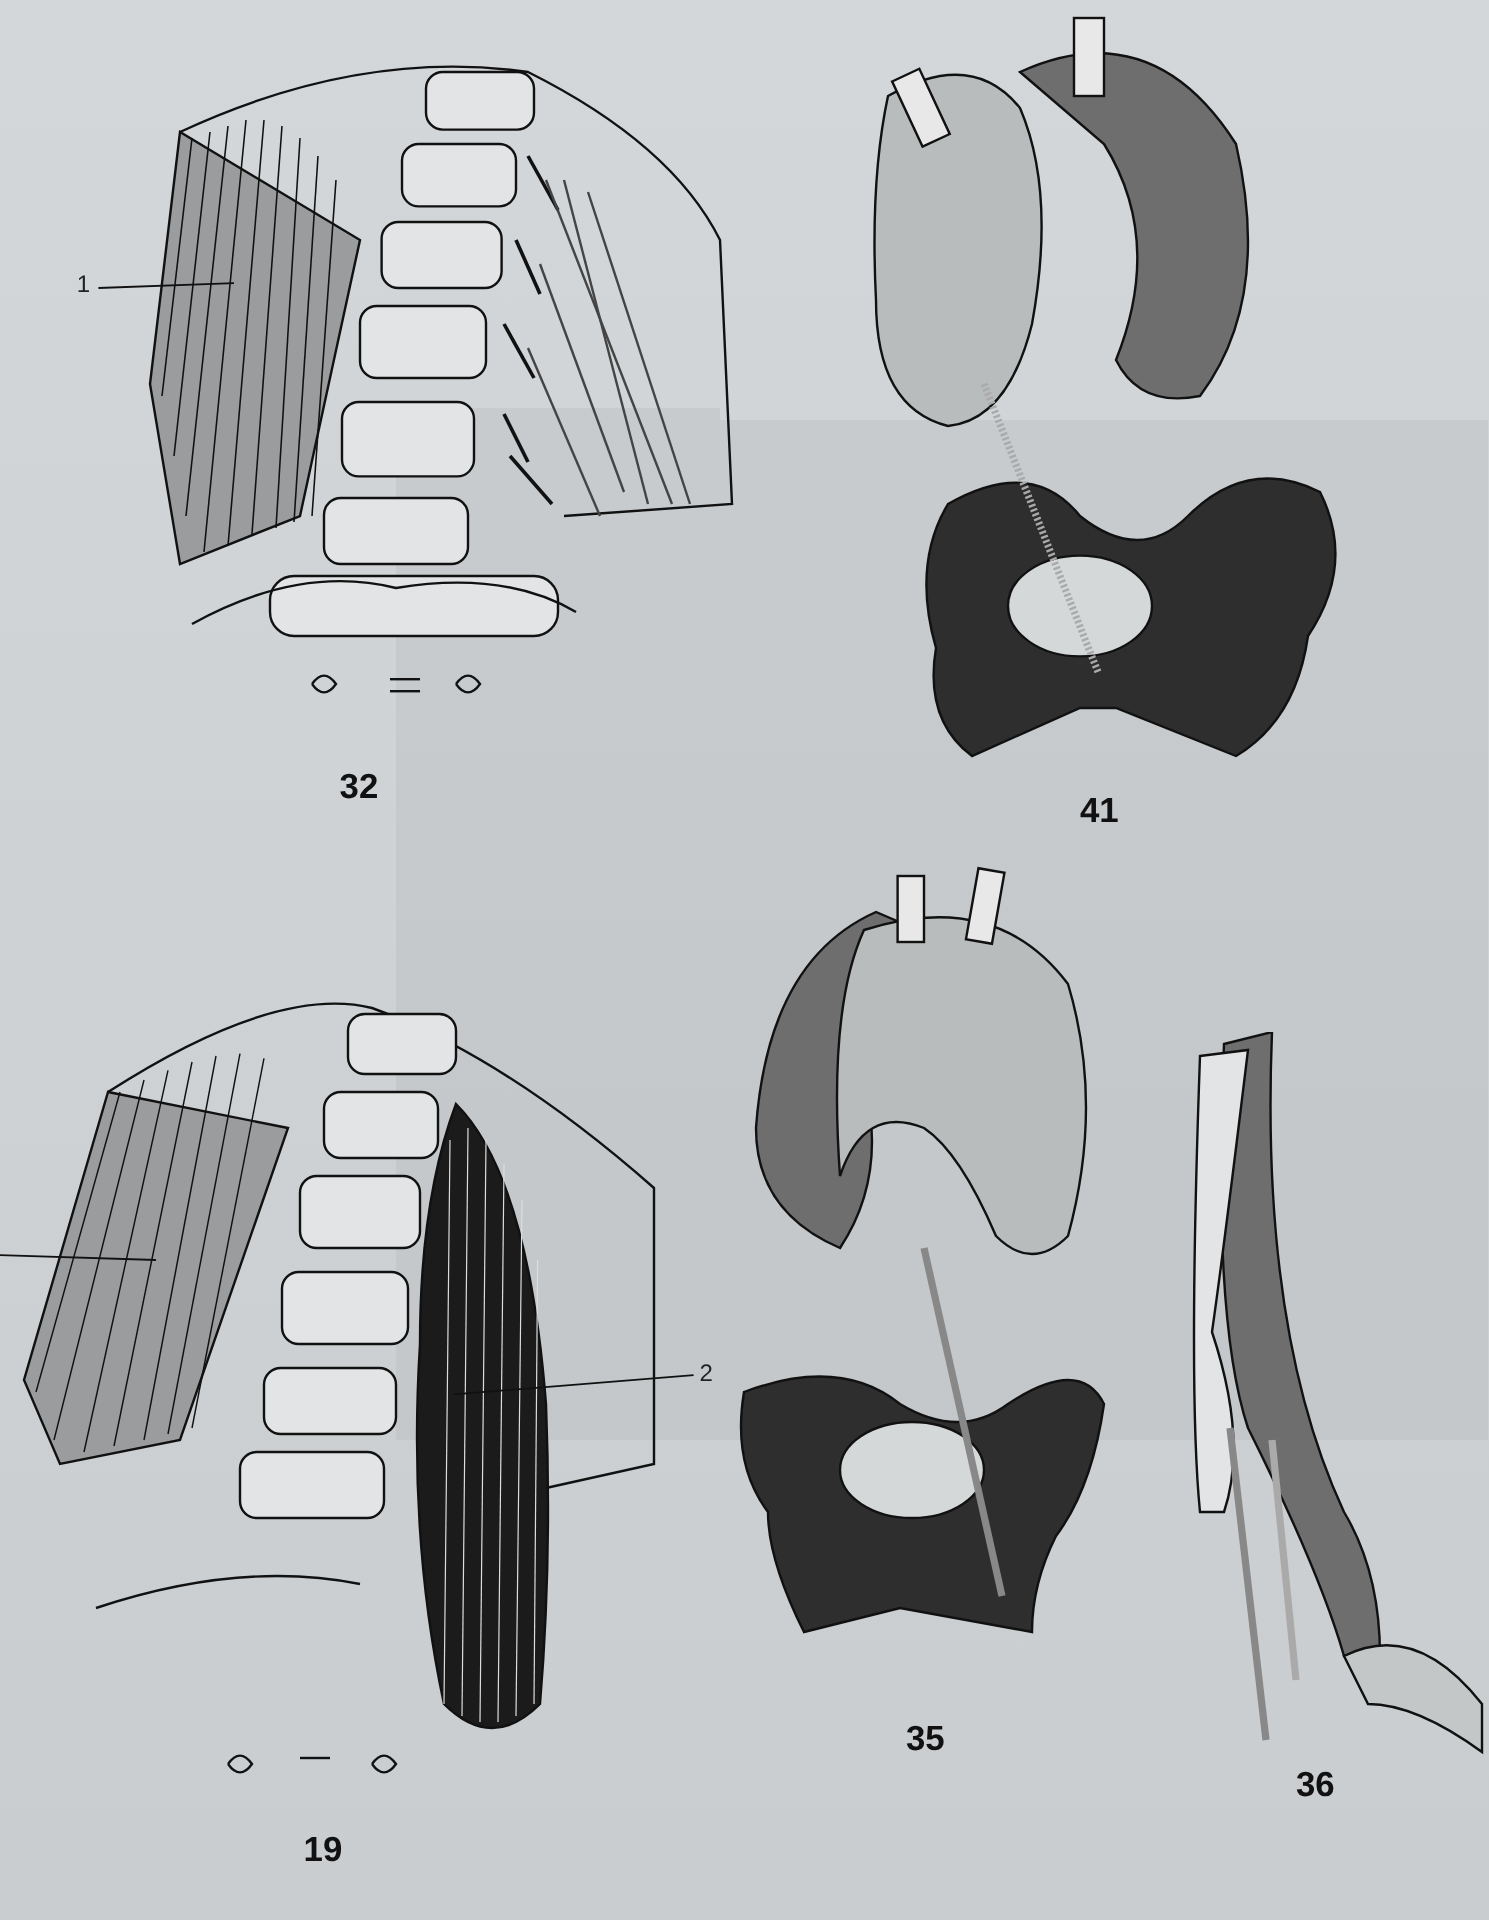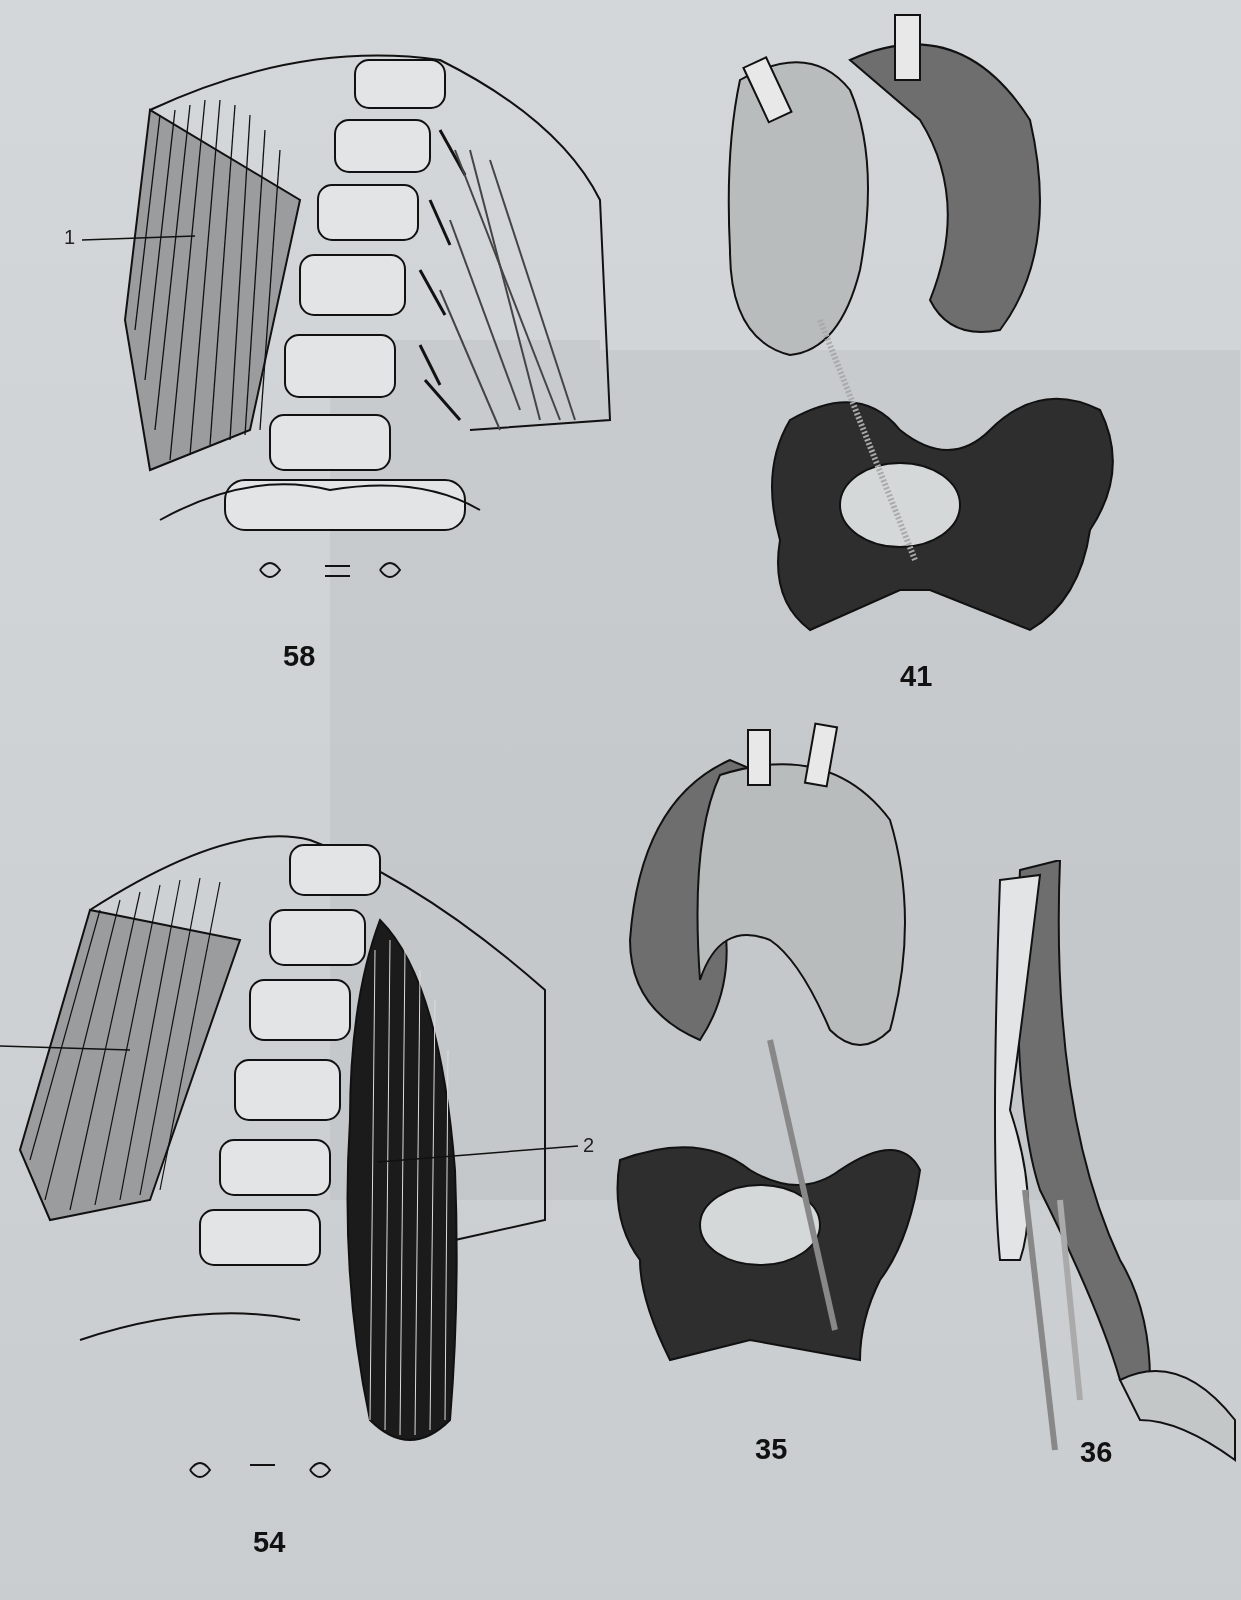--- a/index.html
+++ b/index.html
@@ -64,21 +64,21 @@
     </g>
 
     <path d="M160,520 Q250,470 330,490 Q420,475 480,510" fill="none" stroke="#111" stroke-width="2"></path>
     <path d="M260,570 q10,-14 20,0 q-10,14 -20,0 M380,570 q10,-14 20,0 q-10,14 -20,0" fill="none" stroke="#111" stroke-width="2"></path>
     <line x1="325" y1="566" x2="350" y2="566" stroke="#111" stroke-width="2"></line>
     <line x1="325" y1="576" x2="350" y2="576" stroke="#111" stroke-width="2"></line>
 
     <line x1="82" y1="240" x2="195" y2="236" stroke="#111" stroke-width="1.5"></line>
   </svg>
   <div class="callout" style="left:64px;top:226px;">1</div>
-  <div class="fig-num" style="left:283px;top:640px;">58</div>
+  <div class="fig-num" style="left:283px;top:640px;">32</div>
 </div>
 
 <div class="fig" style="left:700px;top:0;width:541px;height:700px;">
   <svg width="541" height="700">
 
     <path d="M150,60 Q260,10 330,120 Q360,250 300,330 Q250,340 230,300 Q270,200 220,120 Z" fill="#6e6e6e" stroke="#111" stroke-width="2"></path>
 
     <path d="M40,80 Q110,40 150,90 Q180,160 160,270 Q140,350 90,355 Q30,340 30,250 Q25,150 40,80 Z" fill="#b9bcbd" stroke="#111" stroke-width="2"></path>
     <rect x="195" y="15" width="25" height="65" fill="#e8e8e8" stroke="#111" stroke-width="2"></rect>
     <rect x="55" y="60" width="25" height="60" fill="#e8e8e8" stroke="#111" stroke-width="2" transform="rotate(-25 67 90)"></rect>
@@ -121,21 +121,21 @@
       <line x1="435" y1="180" x2="430" y2="610"></line>
         <line x1="448" y1="230" x2="445" y2="600"></line>
     </g>
     <path d="M80,520 Q200,480 300,500" fill="none" stroke="#111" stroke-width="2"></path>
     <path d="M190,650 q10,-14 20,0 q-10,14 -20,0 M310,650 q10,-14 20,0 q-10,14 -20,0" fill="none" stroke="#111" stroke-width="2"></path>
     <line x1="250" y1="645" x2="275" y2="645" stroke="#111" stroke-width="2"></line>
     <line x1="0" y1="226" x2="130" y2="230" stroke="#111" stroke-width="1.5"></line>
     <line x1="378" y1="342" x2="578" y2="326" stroke="#111" stroke-width="1.5"></line>
   </svg>
   <div class="callout" style="left:583px;top:314px;">2</div>
-  <div class="fig-num" style="left:253px;top:706px;">54</div>
+  <div class="fig-num" style="left:253px;top:706px;">19</div>
 </div>
 
 <div class="fig" style="left:600px;top:720px;width:380px;height:730px;">
   <svg width="380" height="730">
     <path d="M130,40 Q40,80 30,220 Q30,290 100,320 Q140,260 120,180 Q140,90 200,70 Z" fill="#6e6e6e" stroke="#111" stroke-width="2"></path>
     <path d="M120,55 Q230,20 290,100 Q320,200 290,310 Q260,340 230,310 Q200,240 170,220 Q120,200 100,260 Q90,120 120,55 Z" fill="#b9bcbd" stroke="#111" stroke-width="2"></path>
     <rect x="148" y="10" width="22" height="55" fill="#e8e8e8" stroke="#111" stroke-width="2"></rect>
     <rect x="210" y="5" width="22" height="60" fill="#e8e8e8" stroke="#111" stroke-width="2" transform="rotate(10 221 35)"></rect>
     <path d="M20,440 Q100,410 150,450 Q200,480 240,450 Q300,410 320,450 Q310,520 280,560 Q260,600 260,640 L150,620 L70,640 Q40,580 40,540 Q10,500 20,440 Z" fill="#2e2e2e" stroke="#111" stroke-width="2"></path>
     <ellipse cx="160" cy="505" rx="60" ry="40" fill="#d5d8d9" stroke="#111" stroke-width="2"></ellipse>
@@ -145,14 +145,14 @@
 </div>
 
 <div class="fig" style="left:980px;top:860px;width:261px;height:650px;">
   <svg width="261" height="650">
     <path d="M40,10 L80,0 Q70,250 140,400 Q170,450 170,520 L140,520 Q120,450 60,330 Q30,240 40,10 Z" fill="#6e6e6e" stroke="#111" stroke-width="2"></path>
     <path d="M20,20 L60,15 Q40,180 30,250 Q60,340 40,400 L20,400 Q10,300 20,20 Z" fill="#e2e4e5" stroke="#111" stroke-width="2"></path>
     <path d="M140,520 Q200,490 255,560 L255,600 Q200,560 160,560 Z" fill="#c4c7c8" stroke="#111" stroke-width="2"></path>
     <line x1="45" y1="330" x2="75" y2="590" stroke="#888" stroke-width="6"></line>
     <line x1="80" y1="340" x2="100" y2="540" stroke="#aaa" stroke-width="6"></line>
   </svg>
-  <div class="fig-num" style="left:100px;top:576px;">36</div>
+  <div class="fig-num" style="left:100px;top:612px;">36</div>
 </div>
 
 </body></html>

